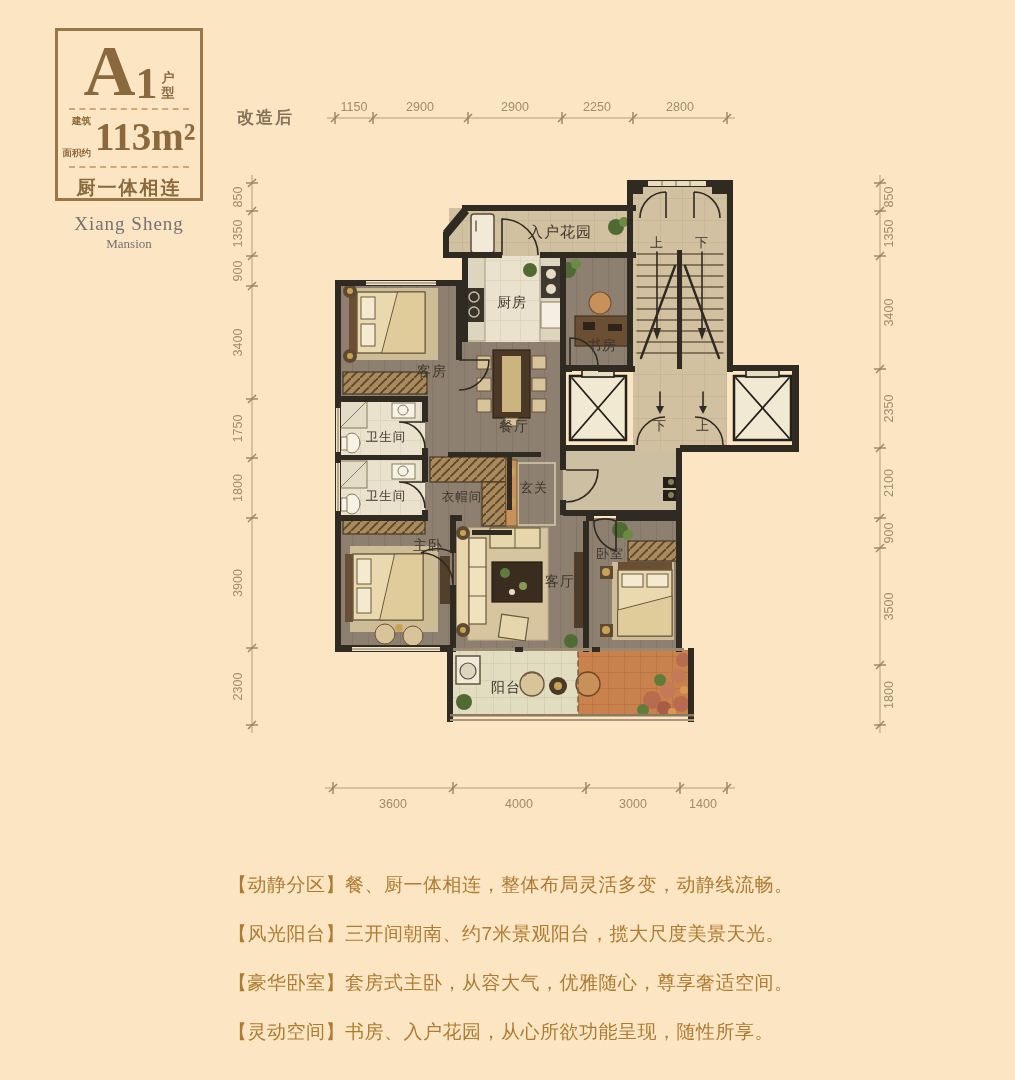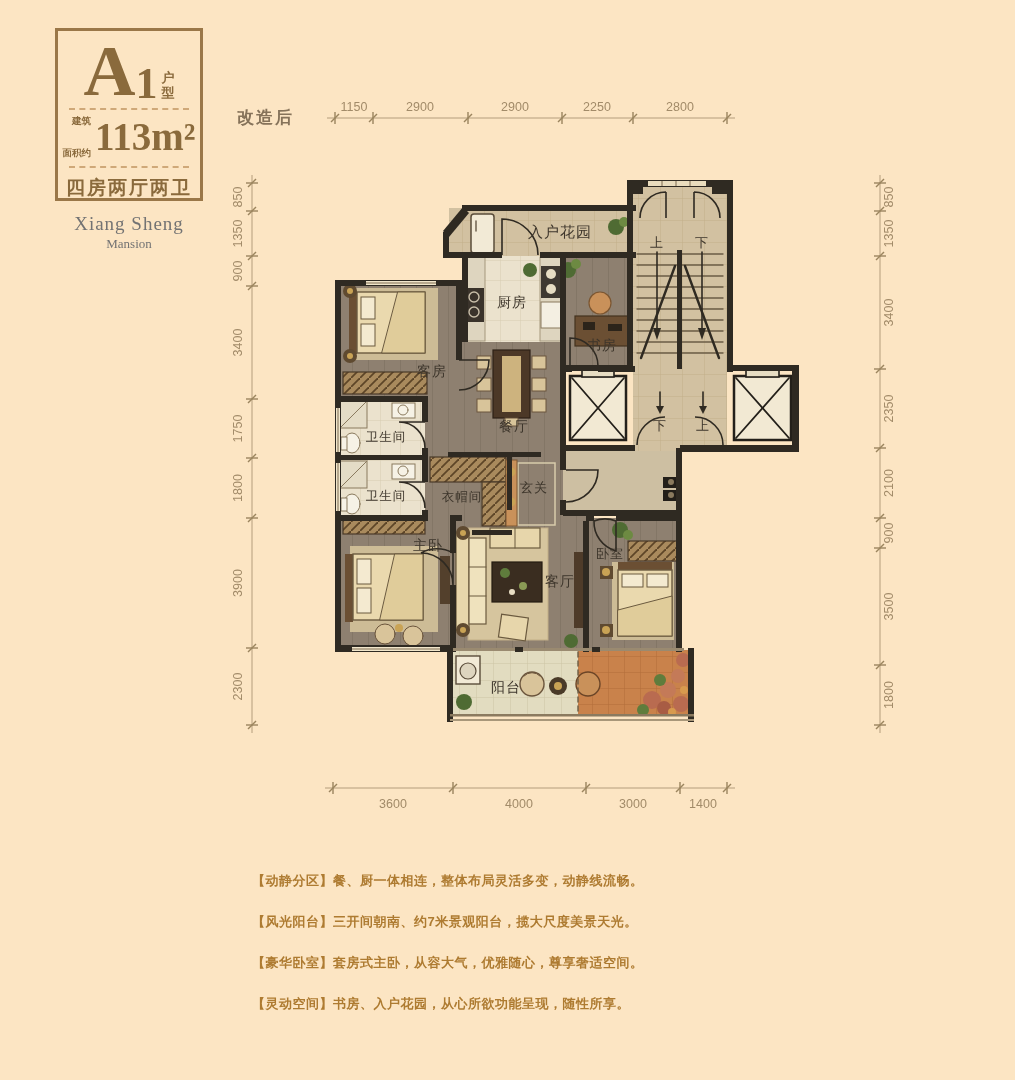--- a/index.html
+++ b/index.html
@@ -37,22 +37,22 @@
   svg.plan { position:absolute; left:0; top:0; }
   .room-lbl  { font-family:"Liberation Sans", sans-serif; fill:#3d352b; letter-spacing:1px; }
   .dim-txt   { font-family:"Liberation Sans", sans-serif; font-size:12.5px; fill:#a28b69; }
   .dim-ln    { stroke:#b49d7c; stroke-width:1; }
   .dim-tick  { stroke:#9b855f; stroke-width:1.4; }
   .wall      { fill:#2f2a22; }
   .arc       { fill:none; stroke:#2f2a22; stroke-width:1.6; }
 
   
   .features { position:absolute; left:228px; top:872px; }
-  .features p { font-size:13px; font-weight:bold; color:#ae7b31; letter-spacing:.5px;
-                margin-bottom:23px;margin-left:24px; }
+  .features p { font-size:19px; font-weight:normal; color:#ae7b31; letter-spacing:.5px;
+                margin-bottom:23px; }
 </style>
 </head>
 <body>
 
 <div class="canvas">
 
   <div class="badge">
     <div class="type-row">
       <span class="type-letter">A</span>
       <span class="type-number">1</span>
@@ -63,21 +63,21 @@
     </div>
     <div class="dash-div"></div>
     <div class="area-row">
       <span class="area-label">
         <span>建筑</span>
         <span>面积约</span>
       </span>
       <span class="area-value">113m²</span>
     </div>
     <div class="dash-div"></div>
-    <div class="layout-label">四房两厅两卫</div>
+    <div class="layout-label">厨一体相连</div>
   </div>
 
   <div class="brand">
     <div class="brand-name">Xiang Sheng</div>
     <div class="brand-sub">Mansion</div>
   </div>
 
   <div class="reno">改造后</div>
 
   <svg class="plan" width="1015" height="1080" viewBox="0 0 1015 1080">

